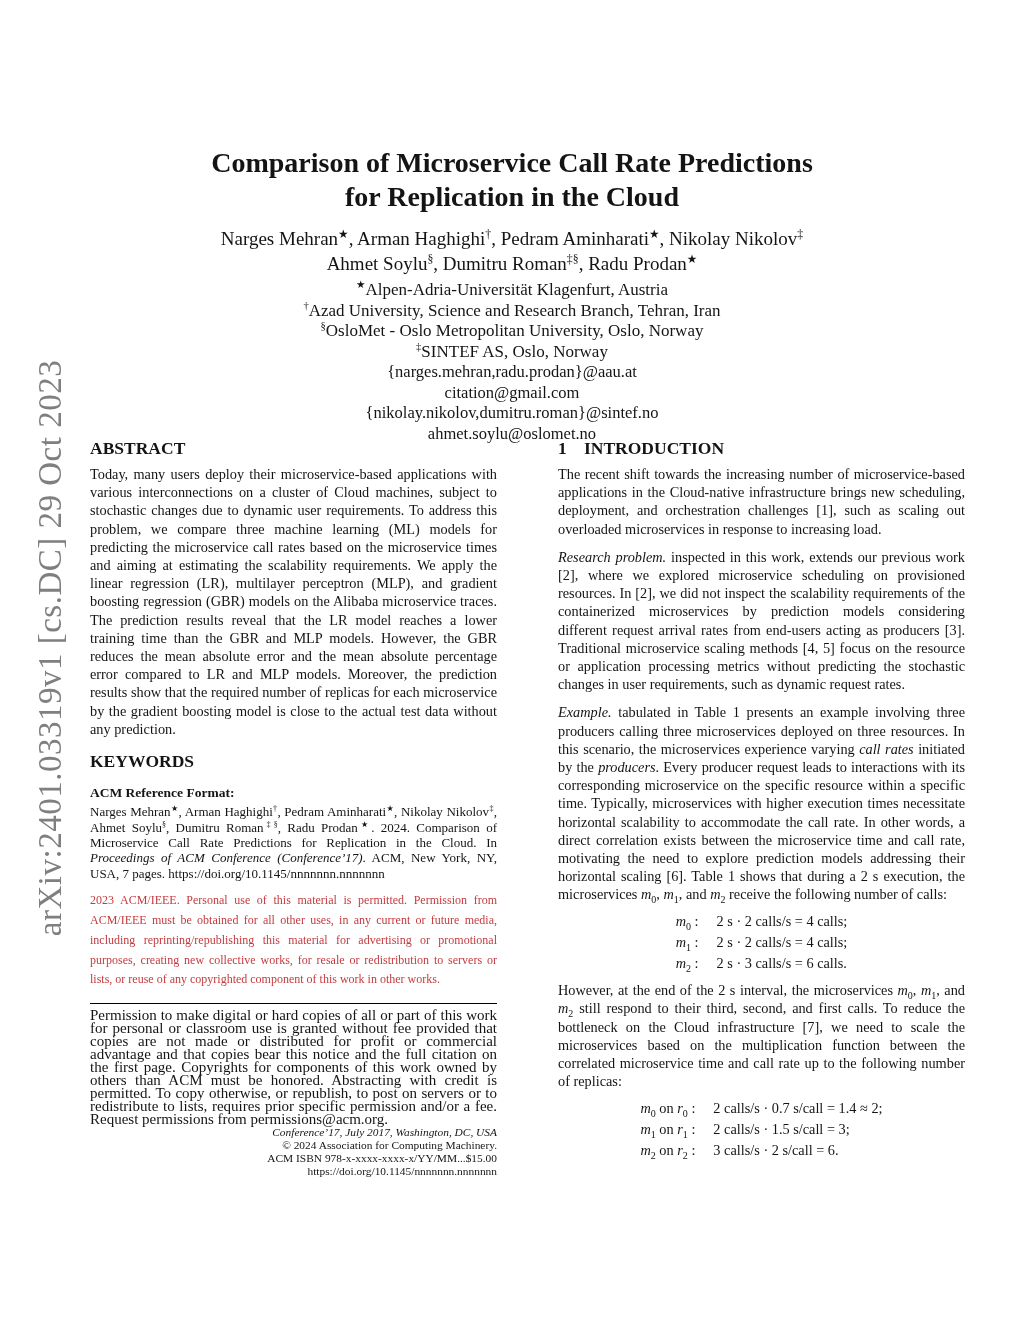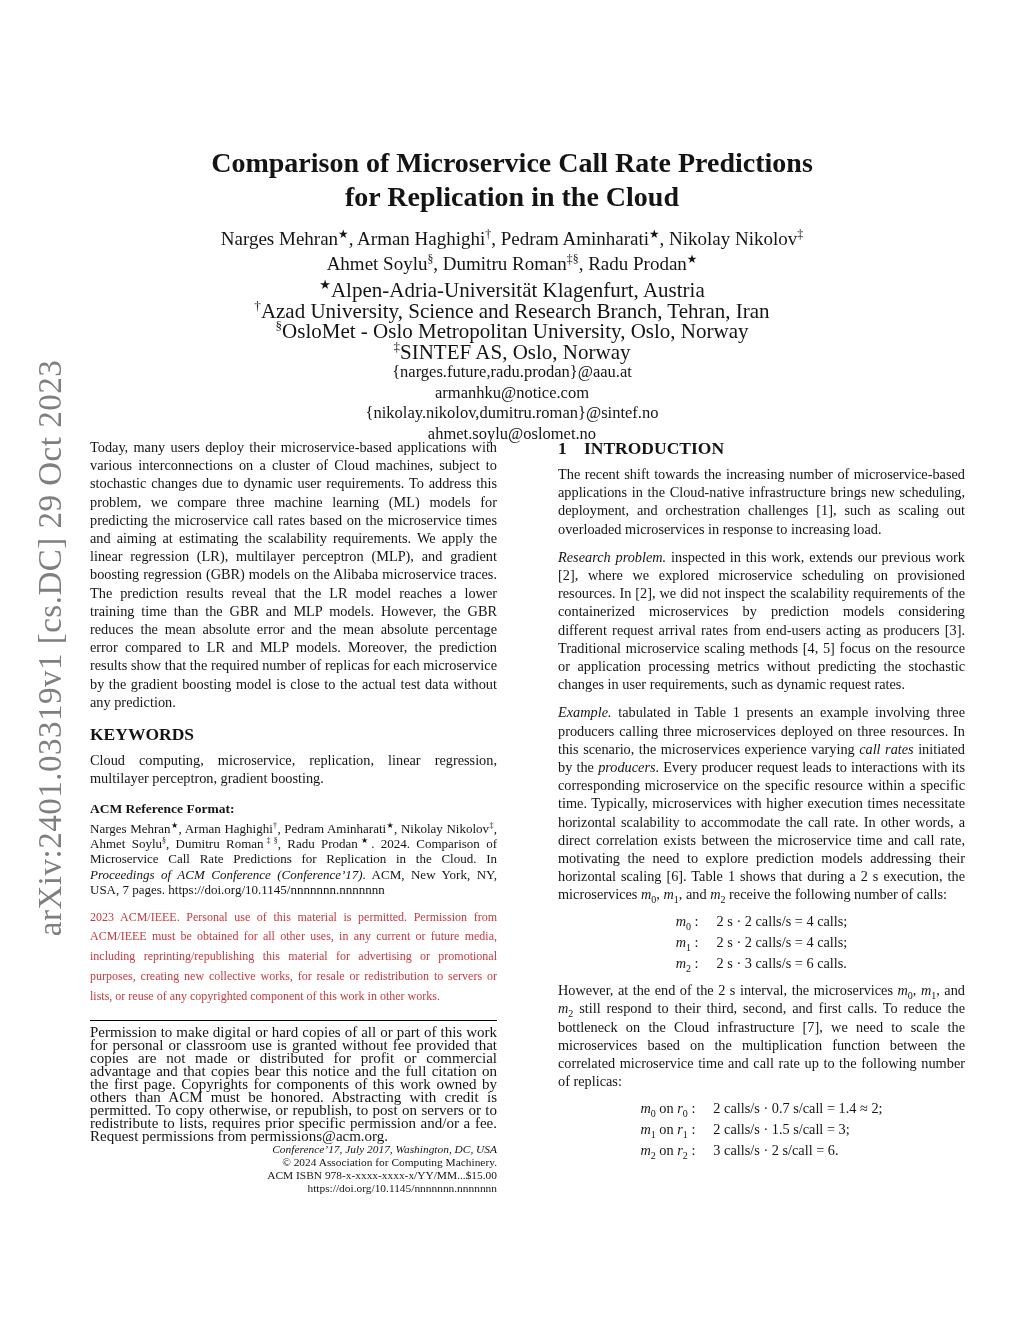--- a/index.html
+++ b/index.html
@@ -16,21 +16,21 @@
     transform:translate(-50%,-50%) rotate(-90deg);
     white-space:nowrap;
     font-size:33px;color:var(--watermark-gray,#7f7f7f);
     letter-spacing:0.5px;
   }
 
   
   .header{position:absolute;left:0;right:0;top:134px;text-align:center;}
   .title{font-size:28px;font-weight:bold;line-height:34px;margin:12px;}
   .authors{font-size:19px;line-height:25px;margin-top:12px;}
-  .affiliations{font-size:21px;line-height:20.5px;margin-top:4px;}
+  .affiliations{font-size:17px;line-height:20.5px;margin-top:4px;}
   .emails{font-size:16.5px;line-height:20.5px;}
   sup{font-size:62%;line-height:0;}
   sub{font-size:70%;line-height:0;}
 
   
   .col{position:absolute;top:438px;width:407px;text-align:justify;font-size:14.3px;line-height:18.2px;}
   .col-left{left:90px;}
   .col-right{left:558px;}
   .sec-heading{font-size:17.5px;font-weight:bold;text-align:left;margin:0 0 7px 0;line-height:20px;}
   .sec-num{display:inline-block;min-width:26px;}
@@ -67,32 +67,32 @@
       <div>Narges Mehran<sup>★</sup>, Arman Haghighi<sup>†</sup>, Pedram Aminharati<sup>★</sup>, Nikolay Nikolov<sup>‡</sup></div>
       <div>Ahmet Soylu<sup>§</sup>, Dumitru Roman<sup>‡§</sup>, Radu Prodan<sup>★</sup></div>
     </div>
     <div class="affiliations">
       <div><sup>★</sup>Alpen-Adria-Universität Klagenfurt, Austria</div>
       <div><sup>†</sup>Azad University, Science and Research Branch, Tehran, Iran</div>
       <div><sup>§</sup>OsloMet - Oslo Metropolitan University, Oslo, Norway</div>
       <div><sup>‡</sup>SINTEF AS, Oslo, Norway</div>
     </div>
     <div class="emails">
-      <div>{narges.future,radu.prodan}@aau.at</div>
-      <div>armanhku@notice.com</div>
+      <div>{narges.mehran,radu.prodan}@aau.at</div>
+      <div>citation@gmail.com</div>
       <div>{nikolay.nikolov,dumitru.roman}@sintef.no</div>
       <div>ahmet.soylu@oslomet.no</div>
     </div>
   </div>
 
   <section class="col col-left">
+    <h2 class="sec-heading">ABSTRACT</h2>
     <p class="para">Today, many users deploy their microservice-based applications with various interconnections on a cluster of Cloud machines, subject to stochastic changes due to dynamic user requirements. To address this problem, we compare three machine learning (ML) models for predicting the microservice call rates based on the microservice times and aiming at estimating the scalability requirements. We apply the linear regression (LR), multilayer perceptron (MLP), and gradient boosting regression (GBR) models on the Alibaba microservice traces. The prediction results reveal that the LR model reaches a lower training time than the GBR and MLP models. However, the GBR reduces the mean absolute error and the mean absolute percentage error compared to LR and MLP models. Moreover, the prediction results show that the required number of replicas for each microservice by the gradient boosting model is close to the actual test data without any prediction.</p>
 
     <h2 class="sec-heading keywords-heading">KEYWORDS</h2>
-    <p class="para">Cloud computing, microservice, replication, linear regression, multilayer perceptron, gradient boosting.</p>
 
     <h3 class="acmref-heading">ACM Reference Format:</h3>
     <p class="para acmref-body">Narges Mehran<sup>★</sup>, Arman Haghighi<sup>†</sup>, Pedram Aminharati<sup>★</sup>, Nikolay Nikolov<sup>‡</sup>, Ahmet Soylu<sup>§</sup>, Dumitru Roman<sup>‡§</sup>, Radu Prodan<sup>★</sup>. 2024. Comparison of Microservice Call Rate Predictions for Replication in the Cloud. In <i>Proceedings of ACM Conference (Conference’17)</i>. ACM, New York, NY, USA, 7 pages. https://doi.org/10.1145/nnnnnnn.nnnnnnn</p>
 
     <p class="para red-notice">2023 ACM/IEEE. Personal use of this material is permitted. Permission from ACM/IEEE must be obtained for all other uses, in any current or future media, including reprinting/republishing this material for advertising or promotional purposes, creating new collective works, for resale or redistribution to servers or lists, or reuse of any copyrighted component of this work in other works.</p>
 
     <hr class="footer-rule">
 
     <p class="para smallprint">Permission to make digital or hard copies of all or part of this work for personal or classroom use is granted without fee provided that copies are not made or distributed for profit or commercial advantage and that copies bear this notice and the full citation on the first page. Copyrights for components of this work owned by others than ACM must be honored. Abstracting with credit is permitted. To copy otherwise, or republish, to post on servers or to redistribute to lists, requires prior specific permission and/or a fee. Request permissions from permissions@acm.org.</p>
     <div class="smallprint-line italic-line">Conference’17, July 2017, Washington, DC, USA</div>

